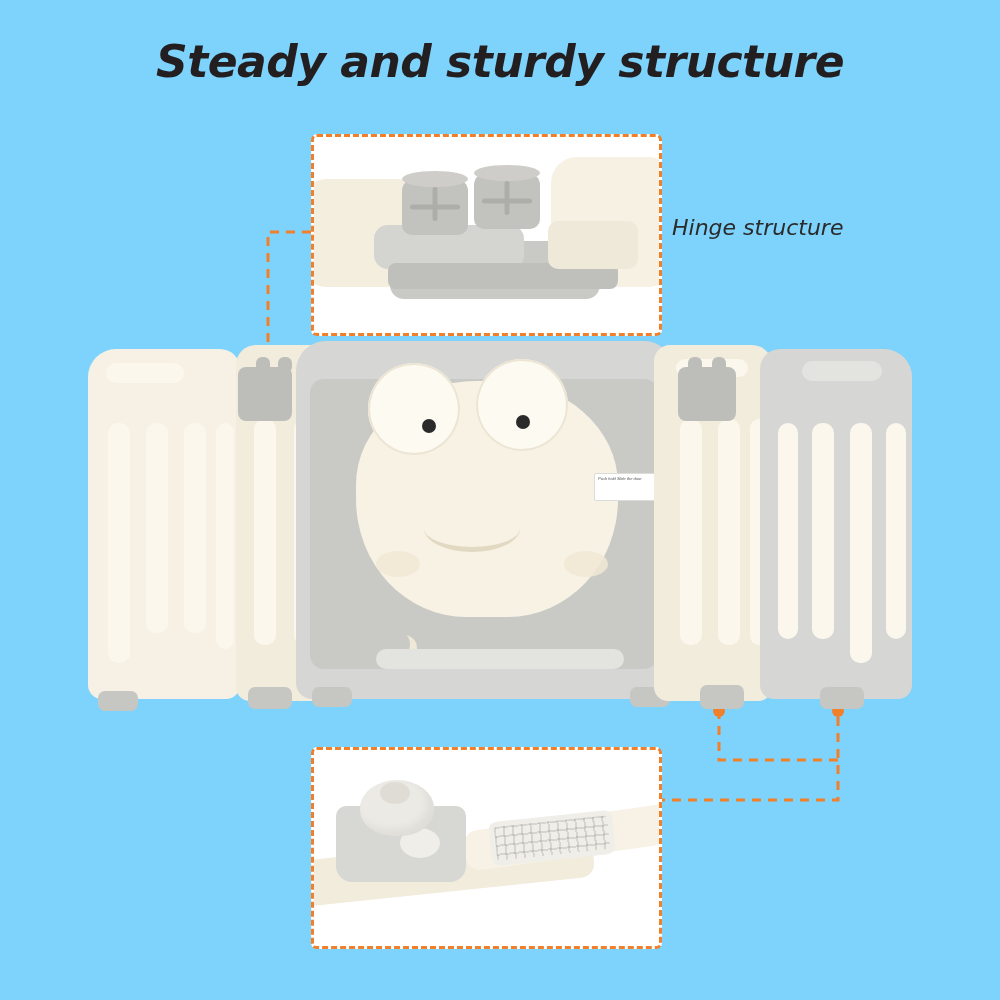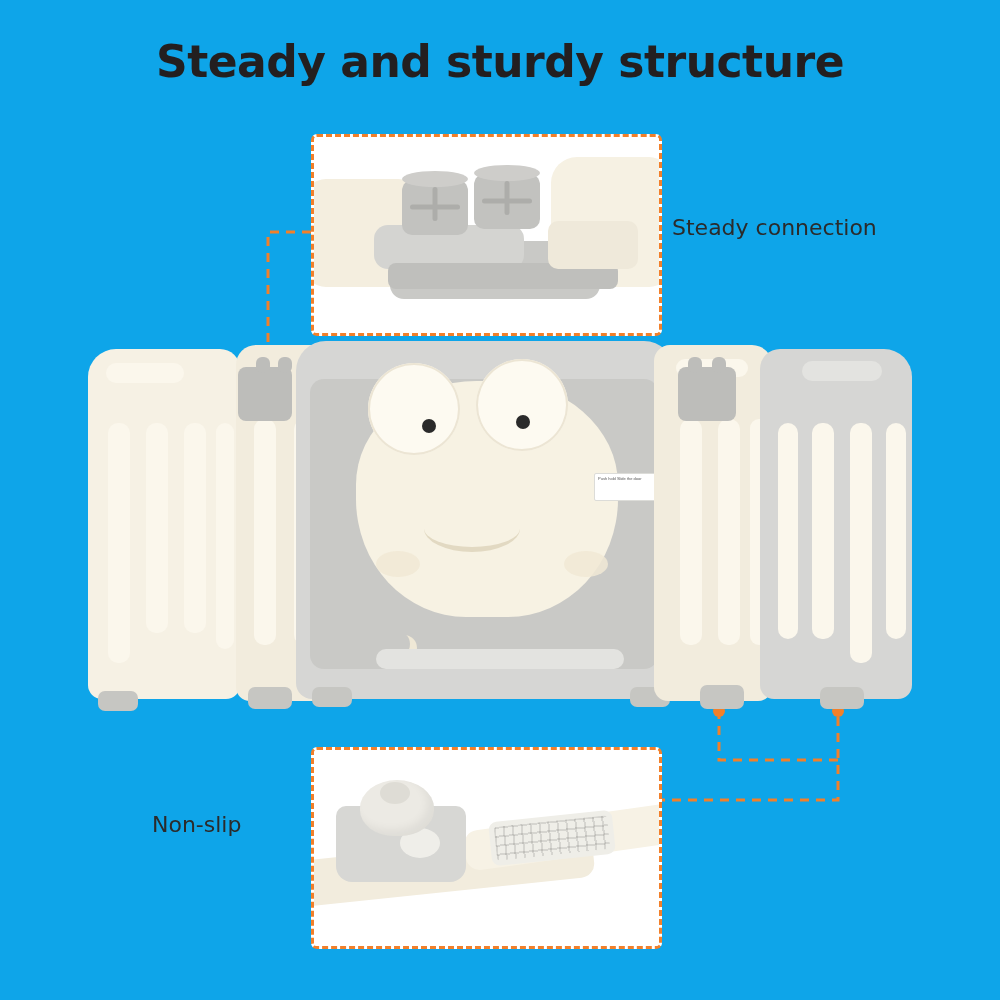--- a/index.html
+++ b/index.html
@@ -11,21 +11,22 @@
     width: 1000px;
     height: 1000px;
     position: relative;
     overflow: hidden;
     font-family: "Liberation Sans", sans-serif;
   }
 
   .stage {
     position: absolute;
     inset: 0;
-    background: #0ea5e9;
+    background: #7dd3fc;
+    font-style: italic;
   }
 
   
   .title {
     position: absolute;
     top: 36px;
     left: 0;
     width: 1000px;
     text-align: center;
     font-family: "DejaVu Sans", sans-serif;
@@ -257,24 +258,23 @@
 
     <path d="M311 232 L268 232 L268 385" fill="none" stroke="#f2802a" stroke-width="3" stroke-dasharray="9 7"></path>
 
     <path d="M656 800 L838 800 L838 713" fill="none" stroke="#f2802a" stroke-width="3" stroke-dasharray="9 7"></path>
     <path d="M838 760 L719 760 L719 713" fill="none" stroke="#f2802a" stroke-width="3" stroke-dasharray="9 7"></path>
   </svg>
   <div class="dot" style="left:713px; top:705px;"></div>
   <div class="dot" style="left:832px; top:705px;"></div>
   <div class="dot" style="left:262px; top:378px;"></div>
 
-  <div class="callout-label label-hinge">Steady connection</div>
+  <div class="callout-label label-hinge">Hinge structure</div>
 
   <div class="callout-label label-suction">
-    <div>Non-slip</div>
   </div>
 
   <div class="dash-box box-hinge">
     <div class="hinge-photo">
       <div class="hp-panel-left"></div>
       <div class="hp-panel-right"></div>
       <div class="hp-base"></div>
       <div class="hp-base2"></div>
 
       <div class="hp-knob" style="left:88px; top:42px;"></div>

